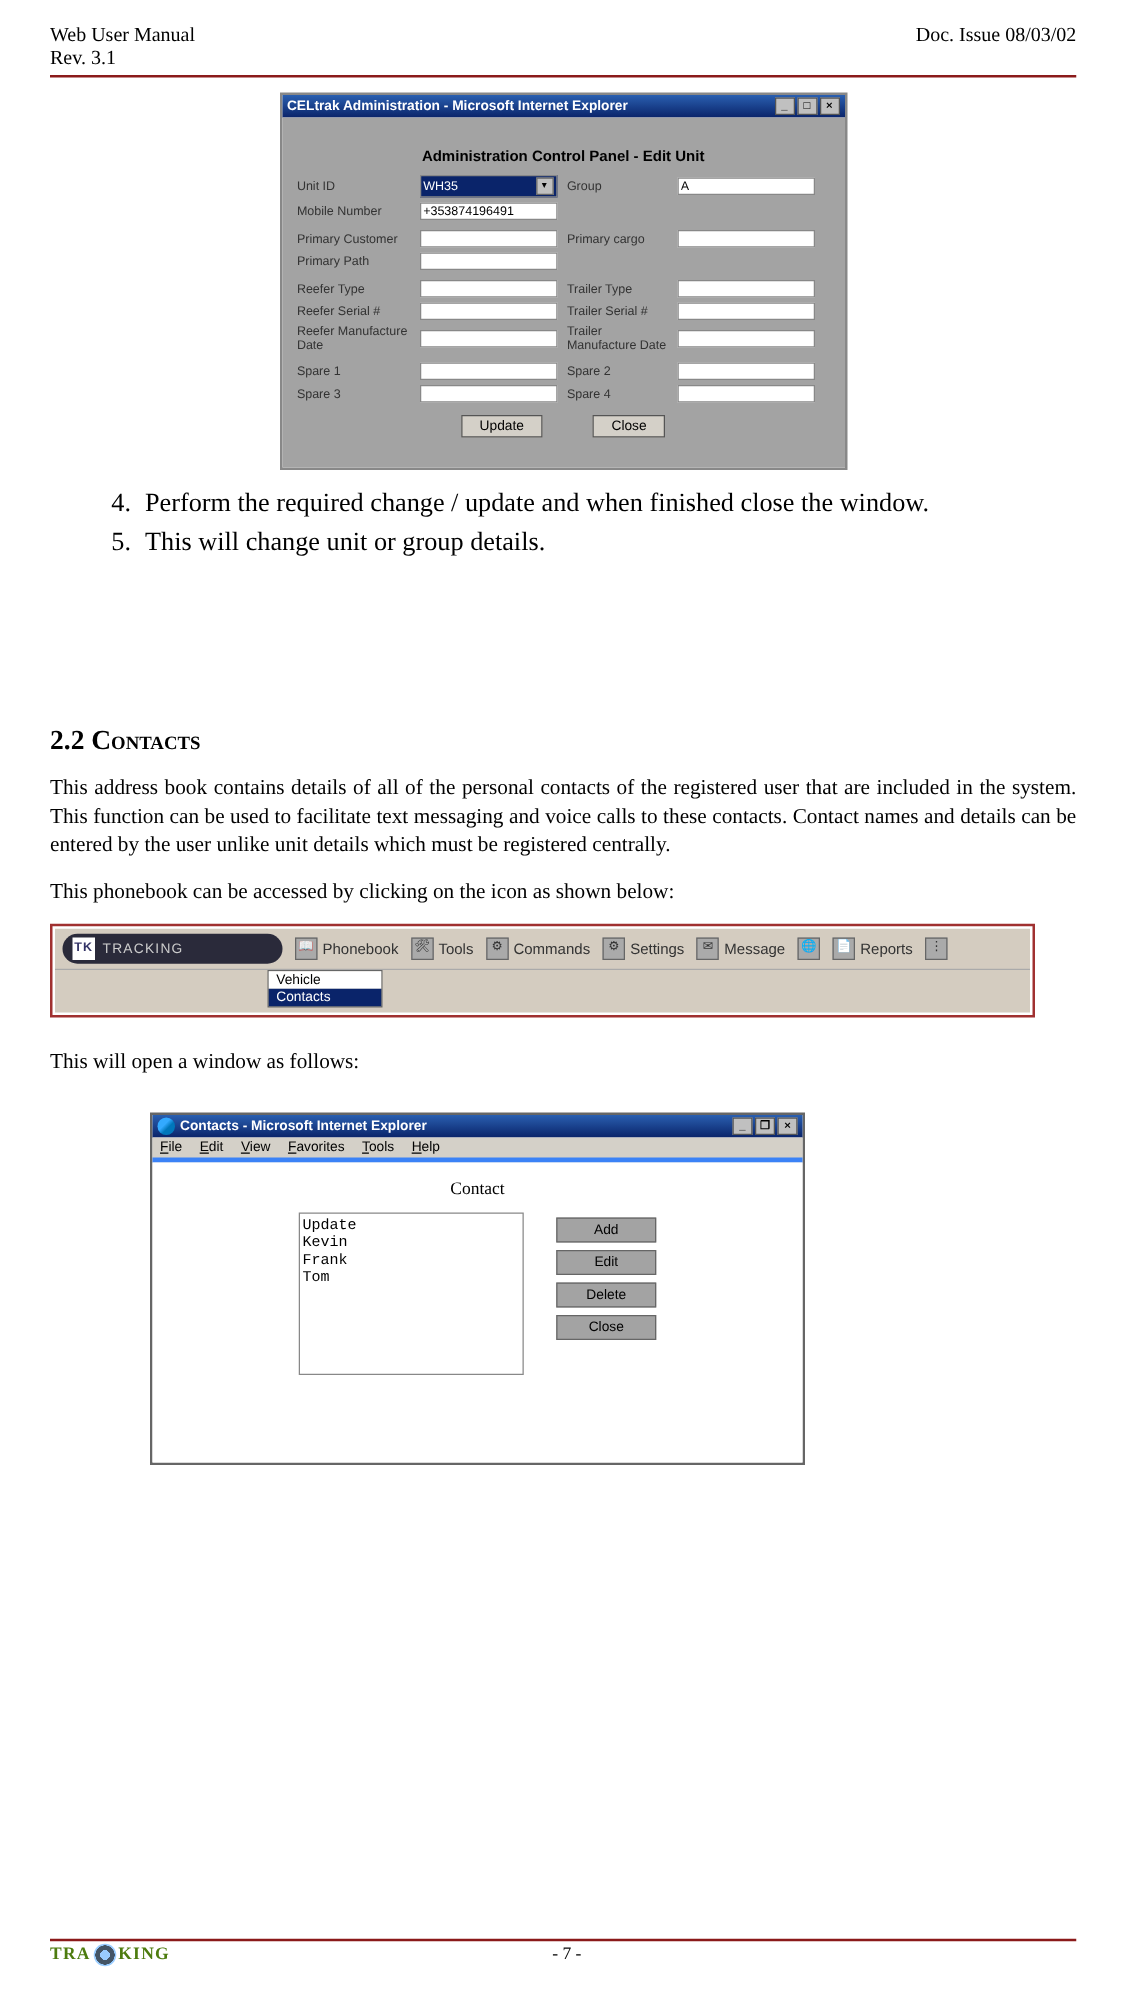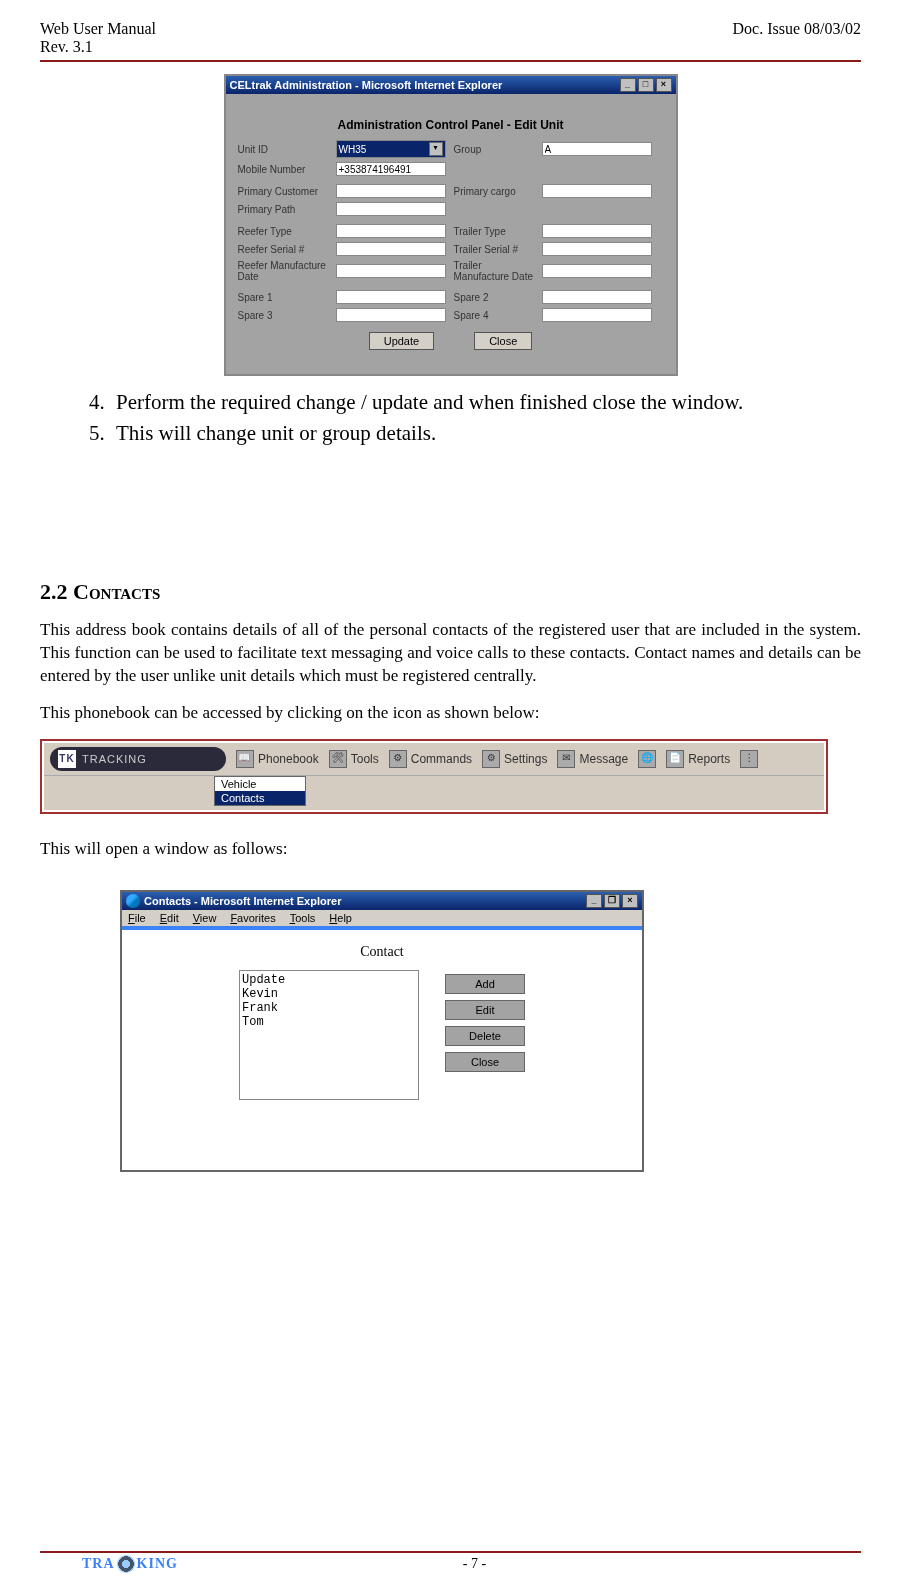--- a/index.html
+++ b/index.html
@@ -45,25 +45,24 @@
   }
   .page-num {
     flex: 1;
     text-align: center;
     font-size: 14px;
   }
   .logo {
     font-size: 14px;
     font-weight: bold;
     letter-spacing: 1px;
-    color: #3b82f6;
+    color: #4d7c0f;
     display: flex;
     align-items: center;
     gap: 2px;
-    margin-left: 42px;
   }
   .logo-wheel {
     display: inline-block;
     width: 18px;
     height: 18px;
     border-radius: 50%;
     background: radial-gradient(circle at center, #9cf 30%, #456 31%, #456 60%, #9cf 61%);
   }
 
   

